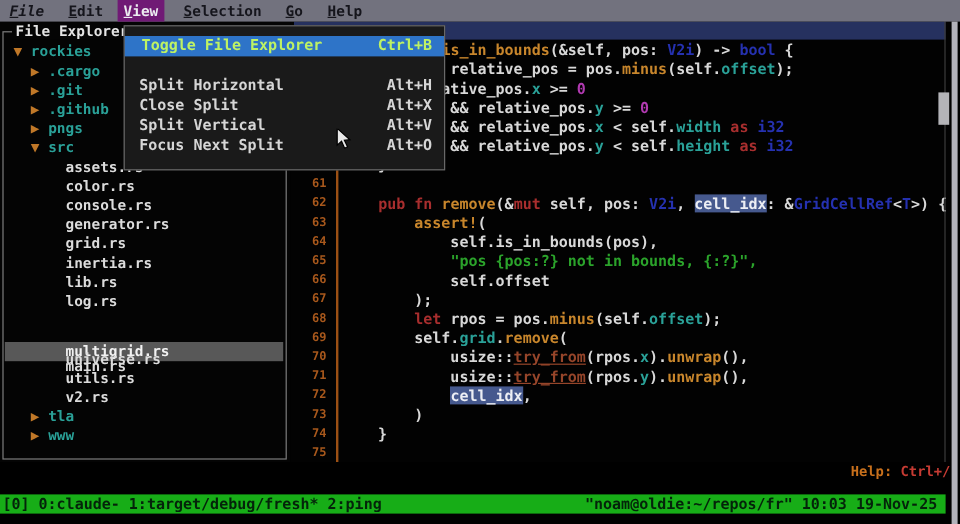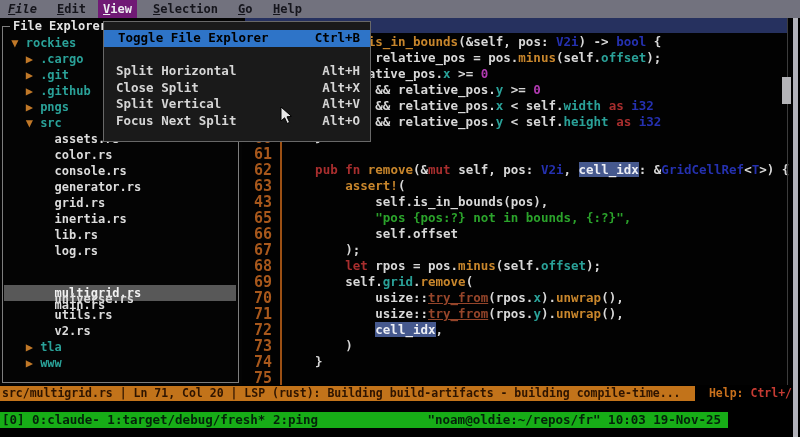--- a/index.html
+++ b/index.html
@@ -22,48 +22,48 @@
             color:#dcdcdc;white-space:pre;}
   .tree-row.selected{background:#585858;color:#f2f2f2;}
   .tree-arrow{color:#c07828;}
   .tree-folder{color:#2aa198;}
 
   
   .editor{position:absolute;left:242px;top:18px;width:550px;height:367px;background:#020202;}
   .topbar{position:absolute;left:3px;top:0;width:543px;height:15px;background:#26315f;}
   .gutterline{position:absolute;left:38px;top:15px;width:2px;bottom:0;background:#9c5014;}
   .lnum{position:absolute;left:0;width:30px;text-align:right;color:#a8581c;
-        font-size:15px;height:16px;line-height:16px;}
+        font-size:10px;height:16px;line-height:16px;}
   .codeline{position:absolute;left:43px;font-size:12.5px;height:16px;line-height:16px;white-space:pre;color:#d8d8d8;}
   .tk-p{color:#d8d8d8;} .tk-k{color:#a82e2e;} .tk-f{color:#c8862c;} .tk-t{color:#2531b0;}
   .tk-m{color:#2aa198;} .tk-s{color:#2ba32b;} .tk-n{color:#b13ab1;} .tk-d{color:#96452a;text-decoration:underline;}
   .tk-w{color:#eceef4;background:#46598e;}
   .sb-track{position:absolute;left:545px;top:0;bottom:0;width:1px;background:#3c3c3c;}
   .sb-thumb{position:absolute;left:540px;top:59px;width:9px;height:27px;background:#b4b4b8;}
 
   
   .dropdown{position:absolute;left:103px;top:21px;width:266px;background:#1a1a1a;
             border:1px solid #686868;padding:8px 0 12px 0;z-index:10;
             font-size:12.5px;color:#d6d6d6;}
   .dd-row{height:16.5px;line-height:16.5px;padding:0 10px 0 12px;display:flex;
           justify-content:space-between;white-space:pre;cursor:default;}
-  .dd-row.sel{background:#2e74c8;color:#000000;padding-left:14px;}
+  .dd-row.sel{background:#2e74c8;color:#bef264;padding-left:14px;}
   .dd-sep{height:16.5px;}
   .cursor-ptr{position:absolute;left:280px;top:107px;z-index:20;}
 
   
   .statusbar{position:absolute;left:0;top:386px;width:800px;height:15px;background:#000;
              font-size:11.5px;line-height:15px;}
   .status-left{position:absolute;left:0;top:0;height:15px;background:#c2731a;color:#2e1400;
                padding:0 14px 0 2px;white-space:pre;}
   .status-help{position:absolute;right:8px;top:0;white-space:pre;}
   .help-label{color:#c8701c;} .help-key{color:#c63b33;}
 
   
-  .tmuxbar{position:absolute;left:0;top:412px;width:728px;height:16px;background:#17ad17;
+  .tmuxbar{position:absolute;left:0;top:412px;width:788px;height:16px;background:#17ad17;
            color:#04230a;font-size:12.5px;line-height:16px;}
   .tmux-left{position:absolute;left:2px;top:0;white-space:pre;}
   .tmux-right{position:absolute;right:7px;top:0;white-space:pre;}
 
   .right-strip{position:absolute;left:793px;top:18px;width:5px;height:419px;background:#b2b2ba;z-index:30;}
 </style>
 </head>
 <body>
 
 <div id="screen">
@@ -85,21 +85,21 @@
         <div class="lnum" style="top: 96px;">59</div>
         <div class="codeline" style="top: 96px;"><span class="tk-p">            &amp;&amp; relative_pos.</span><span class="tk-m">y</span><span class="tk-p"> &lt; self.</span><span class="tk-m">height</span><span class="tk-p"> </span><span class="tk-k">as</span><span class="tk-p"> </span><span class="tk-t">i32</span></div>
         <div class="lnum" style="top: 112px;">60</div>
         <div class="codeline" style="top: 112px;"><span class="tk-p">    }</span></div>
         <div class="lnum" style="top: 128px;">61</div>
         <div class="codeline" style="top: 128px;"></div>
         <div class="lnum" style="top: 144px;">62</div>
         <div class="codeline" style="top: 144px;"><span class="tk-p">    </span><span class="tk-k">pub</span><span class="tk-p"> </span><span class="tk-k">fn</span><span class="tk-p"> </span><span class="tk-f">remove</span><span class="tk-p">(&amp;</span><span class="tk-k">mut</span><span class="tk-p"> self, pos: </span><span class="tk-t">V2i</span><span class="tk-p">, </span><span class="tk-w">cell_idx</span><span class="tk-p">: &amp;</span><span class="tk-t">GridCellRef</span><span class="tk-p">&lt;</span><span class="tk-t">T</span><span class="tk-p">&gt;) {</span></div>
         <div class="lnum" style="top: 160px;">63</div>
         <div class="codeline" style="top: 160px;"><span class="tk-p">        </span><span class="tk-f">assert!</span><span class="tk-p">(</span></div>
-        <div class="lnum" style="top: 176px;">43</div>
+        <div class="lnum" style="top: 176px;">64</div>
         <div class="codeline" style="top: 176px;"><span class="tk-p">            self.is_in_bounds(pos),</span></div>
         <div class="lnum" style="top: 192px;">65</div>
         <div class="codeline" style="top: 192px;"><span class="tk-p">            </span><span class="tk-s">"pos {pos:?} not in bounds, {:?}",</span></div>
         <div class="lnum" style="top: 208px;">66</div>
         <div class="codeline" style="top: 208px;"><span class="tk-p">            self.offset</span></div>
         <div class="lnum" style="top: 224px;">67</div>
         <div class="codeline" style="top: 224px;"><span class="tk-p">        );</span></div>
         <div class="lnum" style="top: 240px;">68</div>
         <div class="codeline" style="top: 240px;"><span class="tk-p">        </span><span class="tk-k">let</span><span class="tk-p"> rpos = pos.</span><span class="tk-f">minus</span><span class="tk-p">(self.</span><span class="tk-m">offset</span><span class="tk-p">);</span></div>
         <div class="lnum" style="top: 256px;">69</div>
@@ -167,21 +167,20 @@
       <div class="dd-row"><span>Focus Next Split</span><span>Alt+O</span></div>
     </div>
 
   <div class="cursor-ptr">
     <svg width="13" height="18" viewBox="0 0 13 18">
       <polygon points="1,0 1,14 4.6,10.8 7.2,16.5 9.6,15.3 7,9.8 11.6,9.4" fill="#e8e8e8" stroke="#000" stroke-width="1"></polygon>
     </svg>
   </div>
 
   <div class="statusbar">
-    <span class="status-left">src/multigrid.rs | Ln 71, Col 20 | LSP (rust): Building build-artifacts - building compile-time...</span>
     <span class="status-help"><span class="help-label">Help: </span><span class="help-key">Ctrl+/</span></span>
   </div>
 
   <div class="tmuxbar">
     <span class="tmux-left">[0] 0:claude- 1:target/debug/fresh* 2:ping</span>
     <span class="tmux-right">"noam@oldie:~/repos/fr" 10:03 19-Nov-25</span>
   </div>
 
   <div class="right-strip"></div>
 </div>

